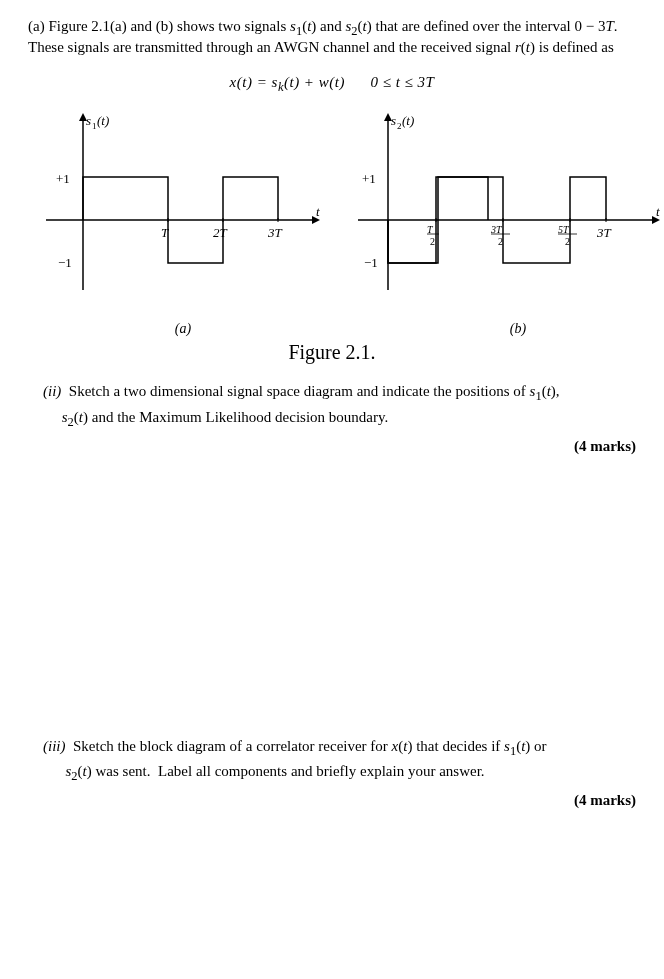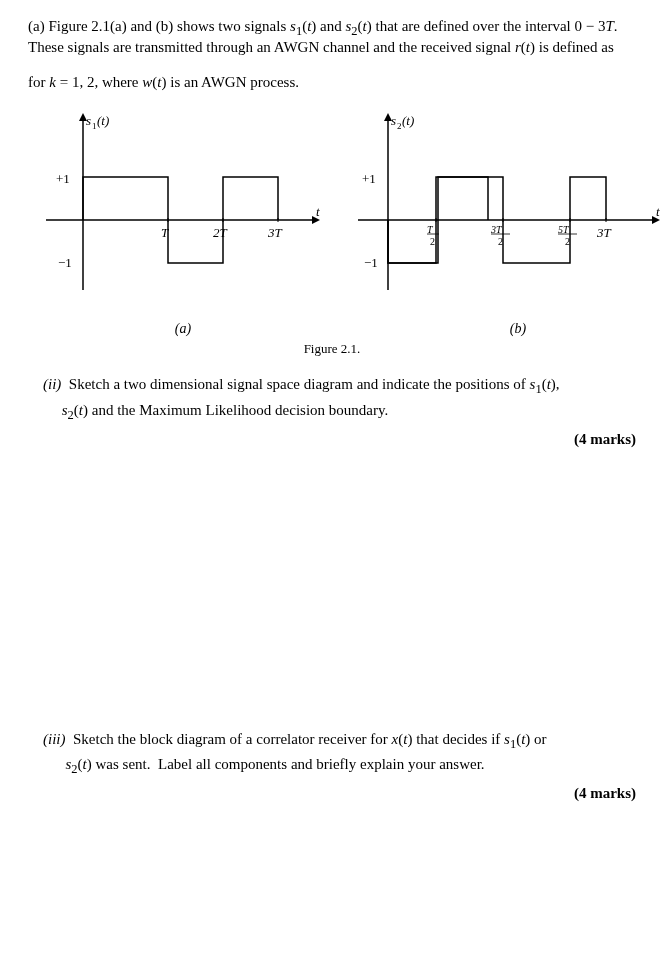--- a/index.html
+++ b/index.html
@@ -35,21 +35,21 @@
       align-items: center;
     }
     .figure-label {
       margin-top: 6px;
       font-style: italic;
       font-size: 14px;
     }
     .figure-title {
       text-align: center;
       margin-bottom: 16px;
-      font-size: 13px;
+      font-size: 20px;
     }
     svg text {
       font-family: "Times New Roman", Times, serif;
     }
     .subpart {
       margin: 10px 0 6px 0;
       line-height: 1.5;
     }
     .subpart-label { font-style: italic; }
     .marks {
@@ -64,24 +64,24 @@
 <body>
 
 <div class="content">
 
   <div class="part-a">
     <span>(a) Figure 2.1(a) and (b) shows two signals <i>s</i><sub>1</sub>(<i>t</i>) and <i>s</i><sub>2</sub>(<i>t</i>) that are defined over the interval
 0 − 3<i>T</i>.&nbsp; These signals are transmitted through an AWGN channel and the received
 signal <i>r</i>(<i>t</i>) is defined as</span>
   </div>
 
-
-  <div class="for-k-line">
-    for <i>k</i> = 1, 2, where <i>w</i>(<i>t</i>) is an AWGN process.
-  </div>
+  <div class="equation-line">
+    <i>x</i>(<i>t</i>) = <i>s</i><sub><i>k</i></sub>(<i>t</i>) + <i>w</i>(<i>t</i>)&nbsp;&nbsp;&nbsp;&nbsp;&nbsp;&nbsp;0 ≤ <i>t</i> ≤ 3<i>T</i>
+  </div>
+
 
   <div class="figures-row">
 
     <div class="figure-container">
       <svg width="310" height="210">
 
         <line x1="55" y1="10" x2="55" y2="185" stroke="#000" stroke-width="1.5"></line>
 
         <polygon points="55,8 51,16 59,16" fill="#000"></polygon>
 

